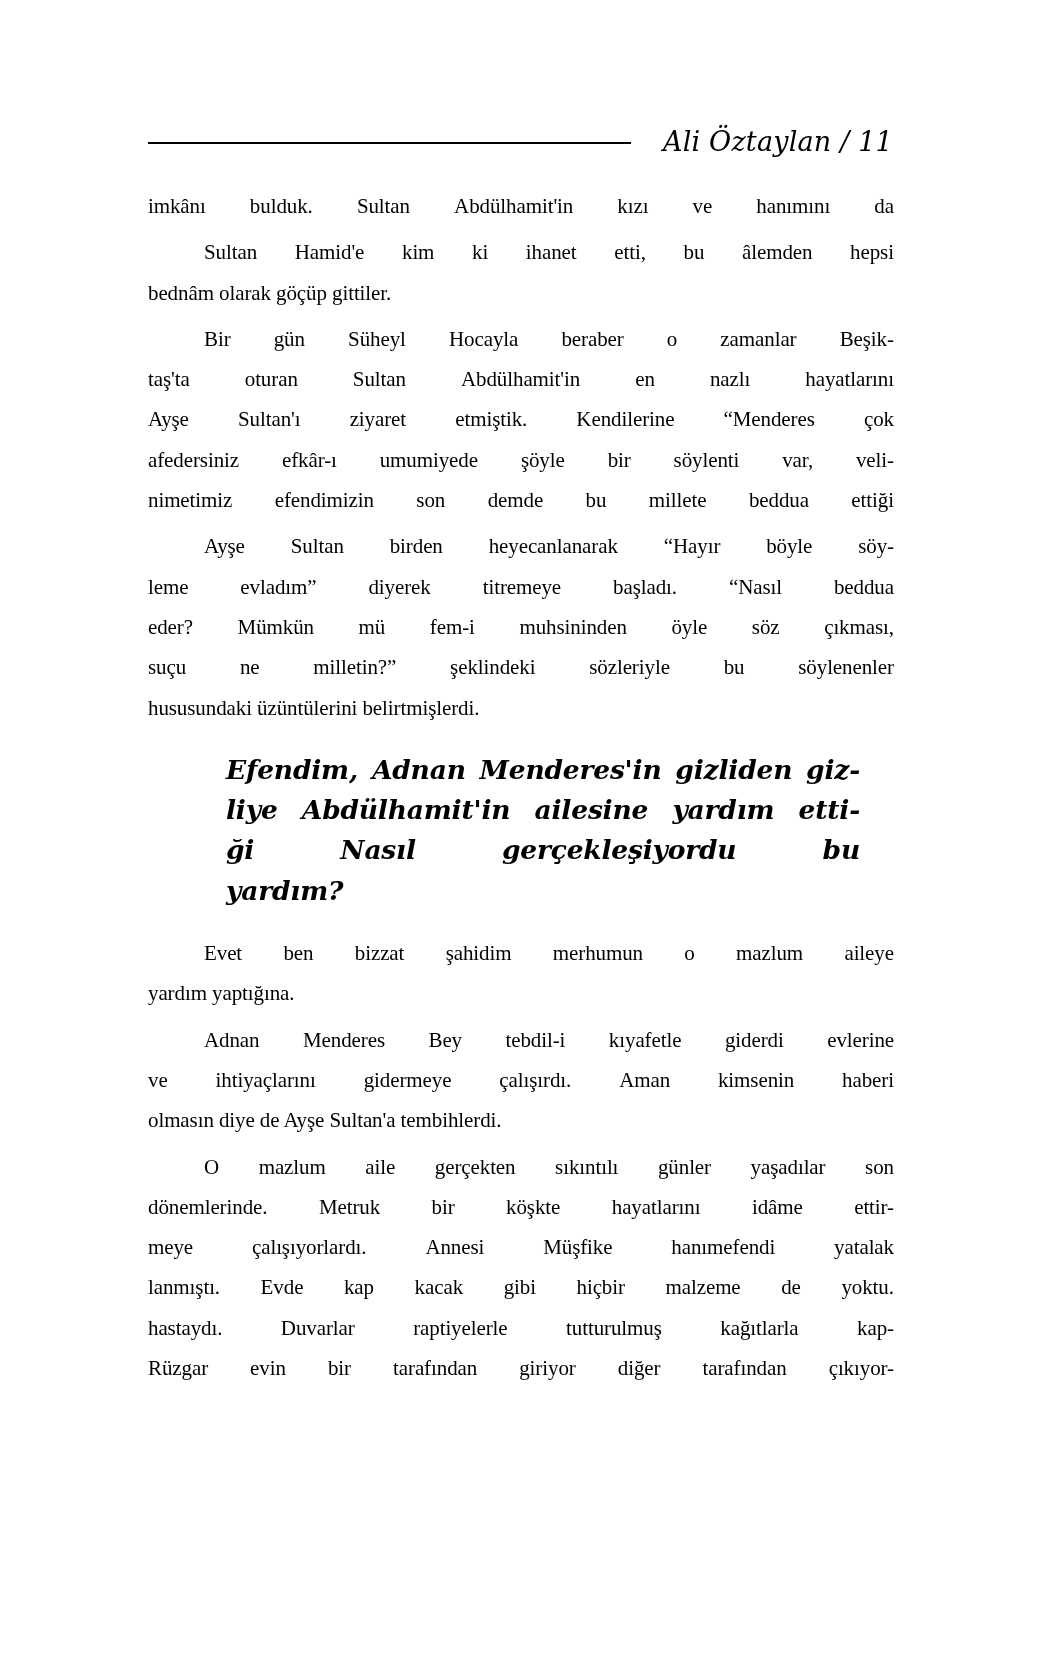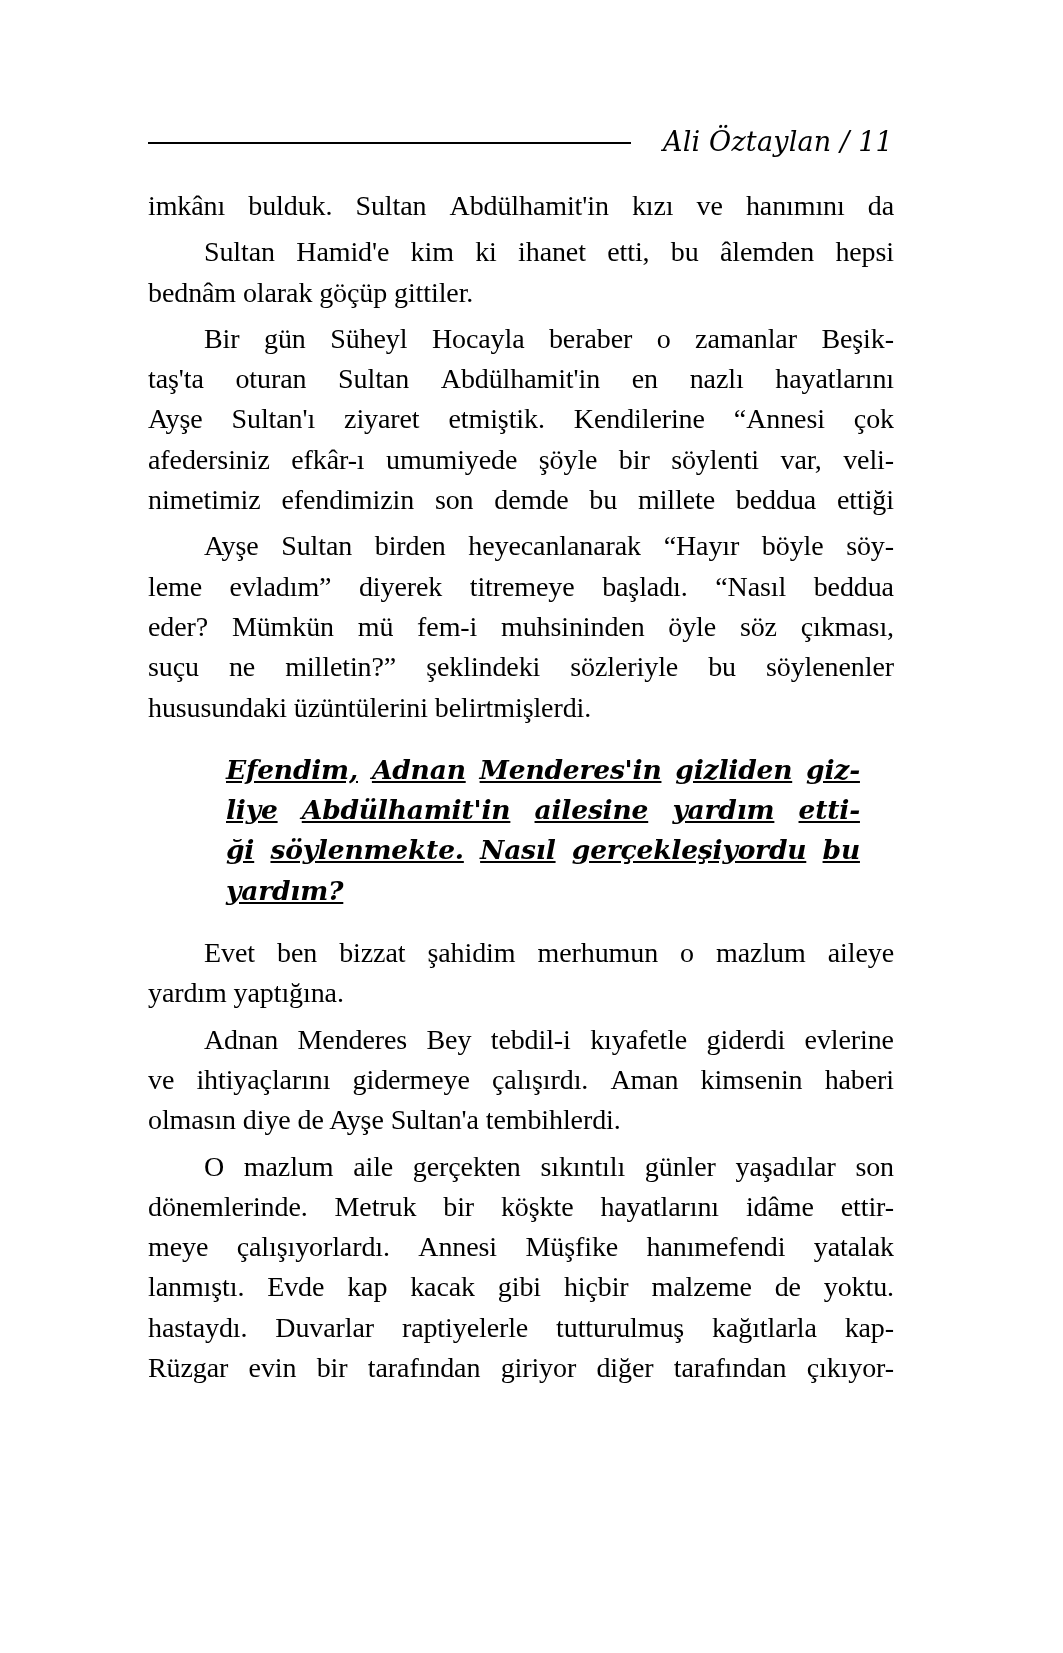--- a/index.html
+++ b/index.html
@@ -58,21 +58,21 @@
   
   .column {
     position: absolute;
     left: 148px;
     top: 186px;
     width: 746px;
   }
 
   .para {
     margin: 0;
-    font-size: 28px;
+    font-size: 21px;
     line-height: 40.3px;
     font-family: "Liberation Serif", "DejaVu Serif", serif;
     letter-spacing: -0.1px;
   }
 
   
   .line {
     display: block;
     white-space: nowrap;
   }
@@ -102,21 +102,20 @@
   .qblock {
     margin: 0;
     padding-left: 78px;
     padding-right: 34px;
     font-family: "DejaVu Serif", "Liberation Serif", serif;
     font-weight: bold;
     font-style: italic;
     font-size: 26.5px;
     line-height: 40.3px;
     letter-spacing: -0.2px;
-    text-decoration: underline;
   }
 
   .qblock .line.justify > .w { white-space: pre; }
 
   .para-gap { height: 6px; }
   .block-gap-top { height: 22px; }
   .block-gap-bottom { height: 22px; }
 </style>
 </head>
 <body>
@@ -176,21 +175,21 @@
           <span class="w">en</span>
           <span class="w">nazlı</span>
           <span class="w">hayatlarını</span>
         </div>
         <div class="line justify">
           <span class="w">Ayşe</span>
           <span class="w">Sultan'ı</span>
           <span class="w">ziyaret</span>
           <span class="w">etmiştik.</span>
           <span class="w">Kendilerine</span>
-          <span class="w">“Annesi</span>
+          <span class="w">“Menderes</span>
           <span class="w">çok</span>
         </div>
         <div class="line justify">
           <span class="w">afedersiniz</span>
           <span class="w">efkâr-ı</span>
           <span class="w">umumiyede</span>
           <span class="w">şöyle</span>
           <span class="w">bir</span>
           <span class="w">söylenti</span>
           <span class="w">var,</span>
@@ -259,21 +258,20 @@
         </div>
         <div class="line justify">
           <span class="w">liye</span>
           <span class="w">Abdülhamit'in</span>
           <span class="w">ailesine</span>
           <span class="w">yardım</span>
           <span class="w">etti-</span>
         </div>
         <div class="line justify">
           <span class="w">ği</span>
-          <span class="w">söylenmekte.</span>
           <span class="w">Nasıl</span>
           <span class="w">gerçekleşiyordu</span>
           <span class="w">bu</span>
         </div>
         <div class="line">yardım?</div>
       </div>
       <div class="block-gap-bottom"></div>
       <div class="para">
         <div class="line justify indent">
           <span class="w">Evet</span>

